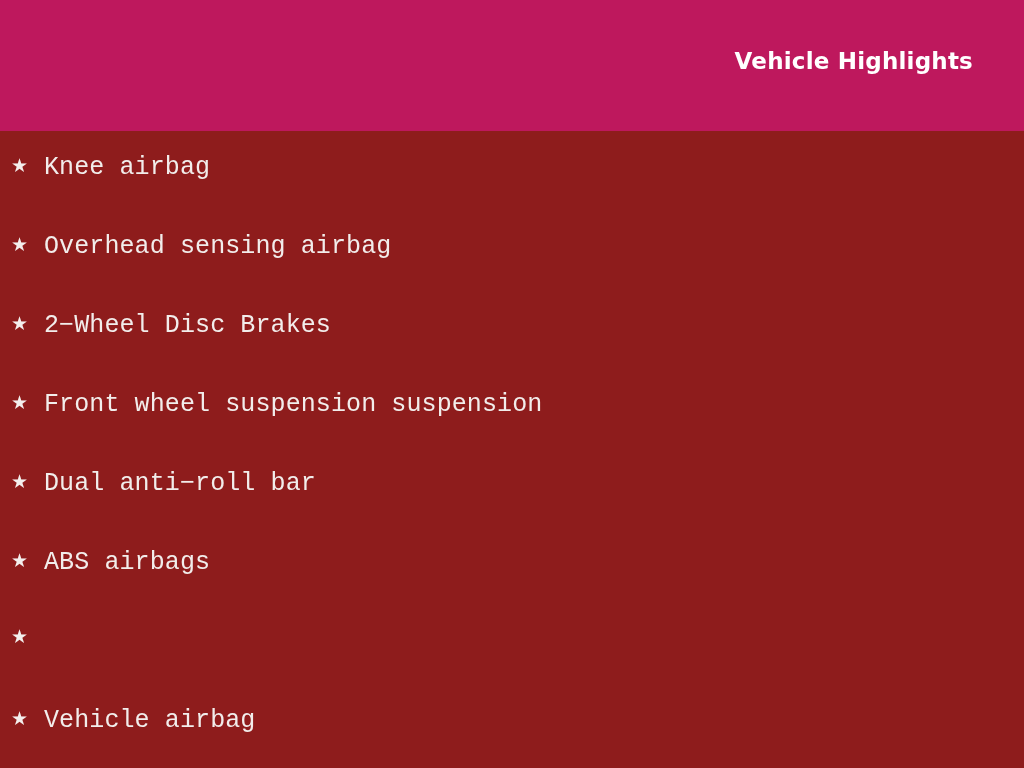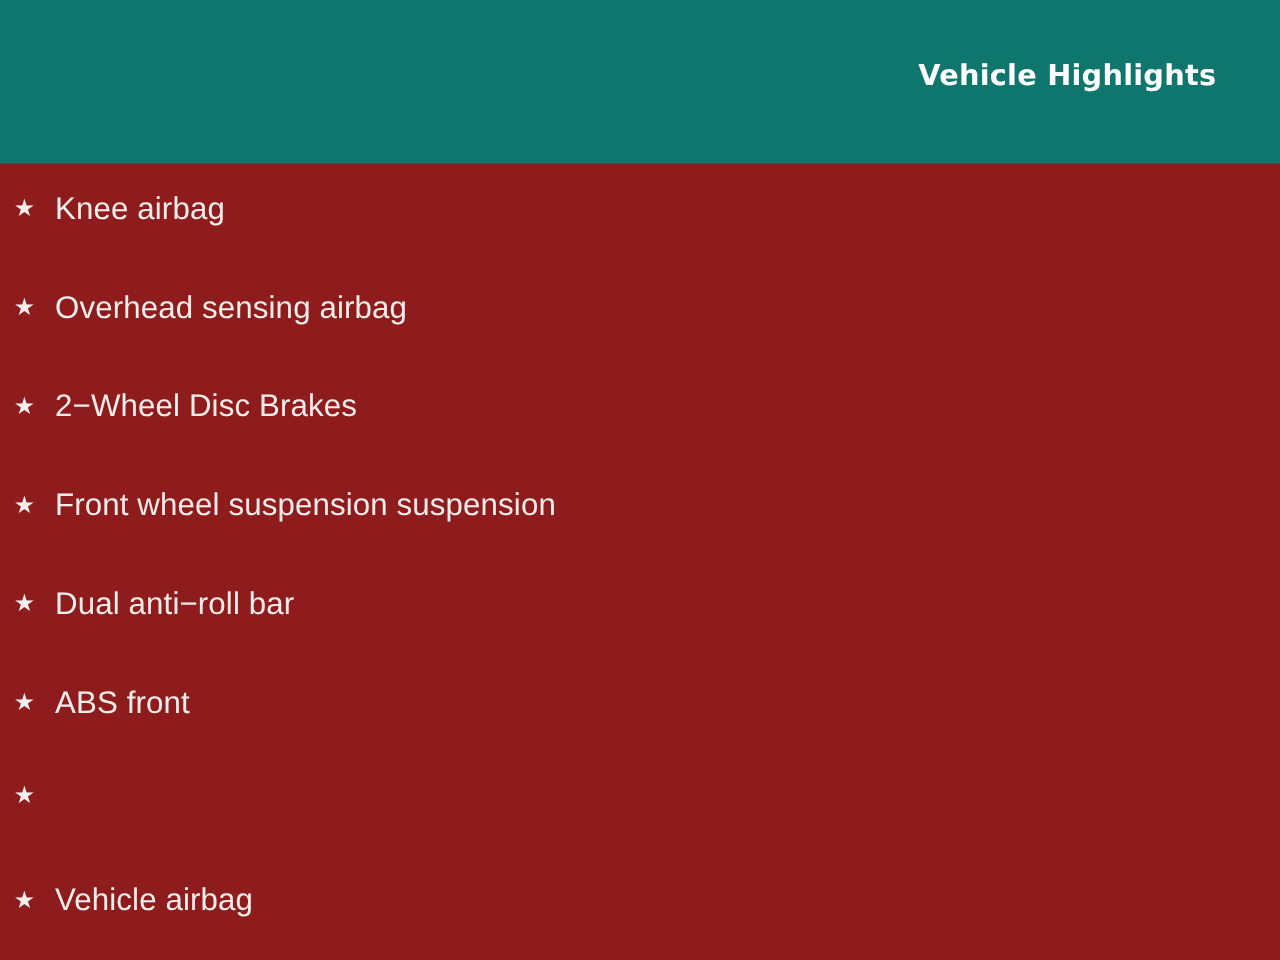--- a/index.html
+++ b/index.html
@@ -20,21 +20,21 @@
     background: #8E1C1C;
   }
 
   
   #header-band {
     position: absolute;
     left: 0;
     top: 0;
     width: 1024px;
     height: 131px;
-    background: #0f766e;
+    background: #be185d;
     box-sizing: border-box;
   }
 
   #header-title {
     position: absolute;
     right: 51px;
     top: 50px;
     margin: 0;
     font-family: "DejaVu Sans", "Liberation Sans", sans-serif;
     font-size: 23px;
@@ -83,21 +83,21 @@
     line-height: 1;
     color: #F4EFED;
     text-align: left;
     position: relative;
     top: -2px;
   }
 
   .highlight-label {
     display: inline-block;
     margin-left: 13px;
-    font-family: Liberation Sans, sans-serif;
+    font-family: Liberation Mono, monospace;
     font-size: 25px;
     font-weight: 400;
     color: #F2EDEB;
     line-height: 1;
     letter-spacing: 0.1px;
   }
 
   
   .pos-0 { top: 24px;  }
   .pos-1 { top: 103px; }
@@ -140,21 +140,21 @@
         <span class="highlight-label">Front wheel suspension suspension</span>
       </li>
 
       <li class="highlight-item pos-4">
         <span class="bullet-star">★</span>
         <span class="highlight-label">Dual anti−roll bar</span>
       </li>
 
       <li class="highlight-item pos-5">
         <span class="bullet-star">★</span>
-        <span class="highlight-label">ABS front</span>
+        <span class="highlight-label">ABS airbags</span>
       </li>
 
       <li class="highlight-item pos-6">
         <span class="bullet-star">★</span>
       </li>
 
       <li class="highlight-item pos-7">
         <span class="bullet-star">★</span>
         <span class="highlight-label">Vehicle airbag</span>
       </li>

